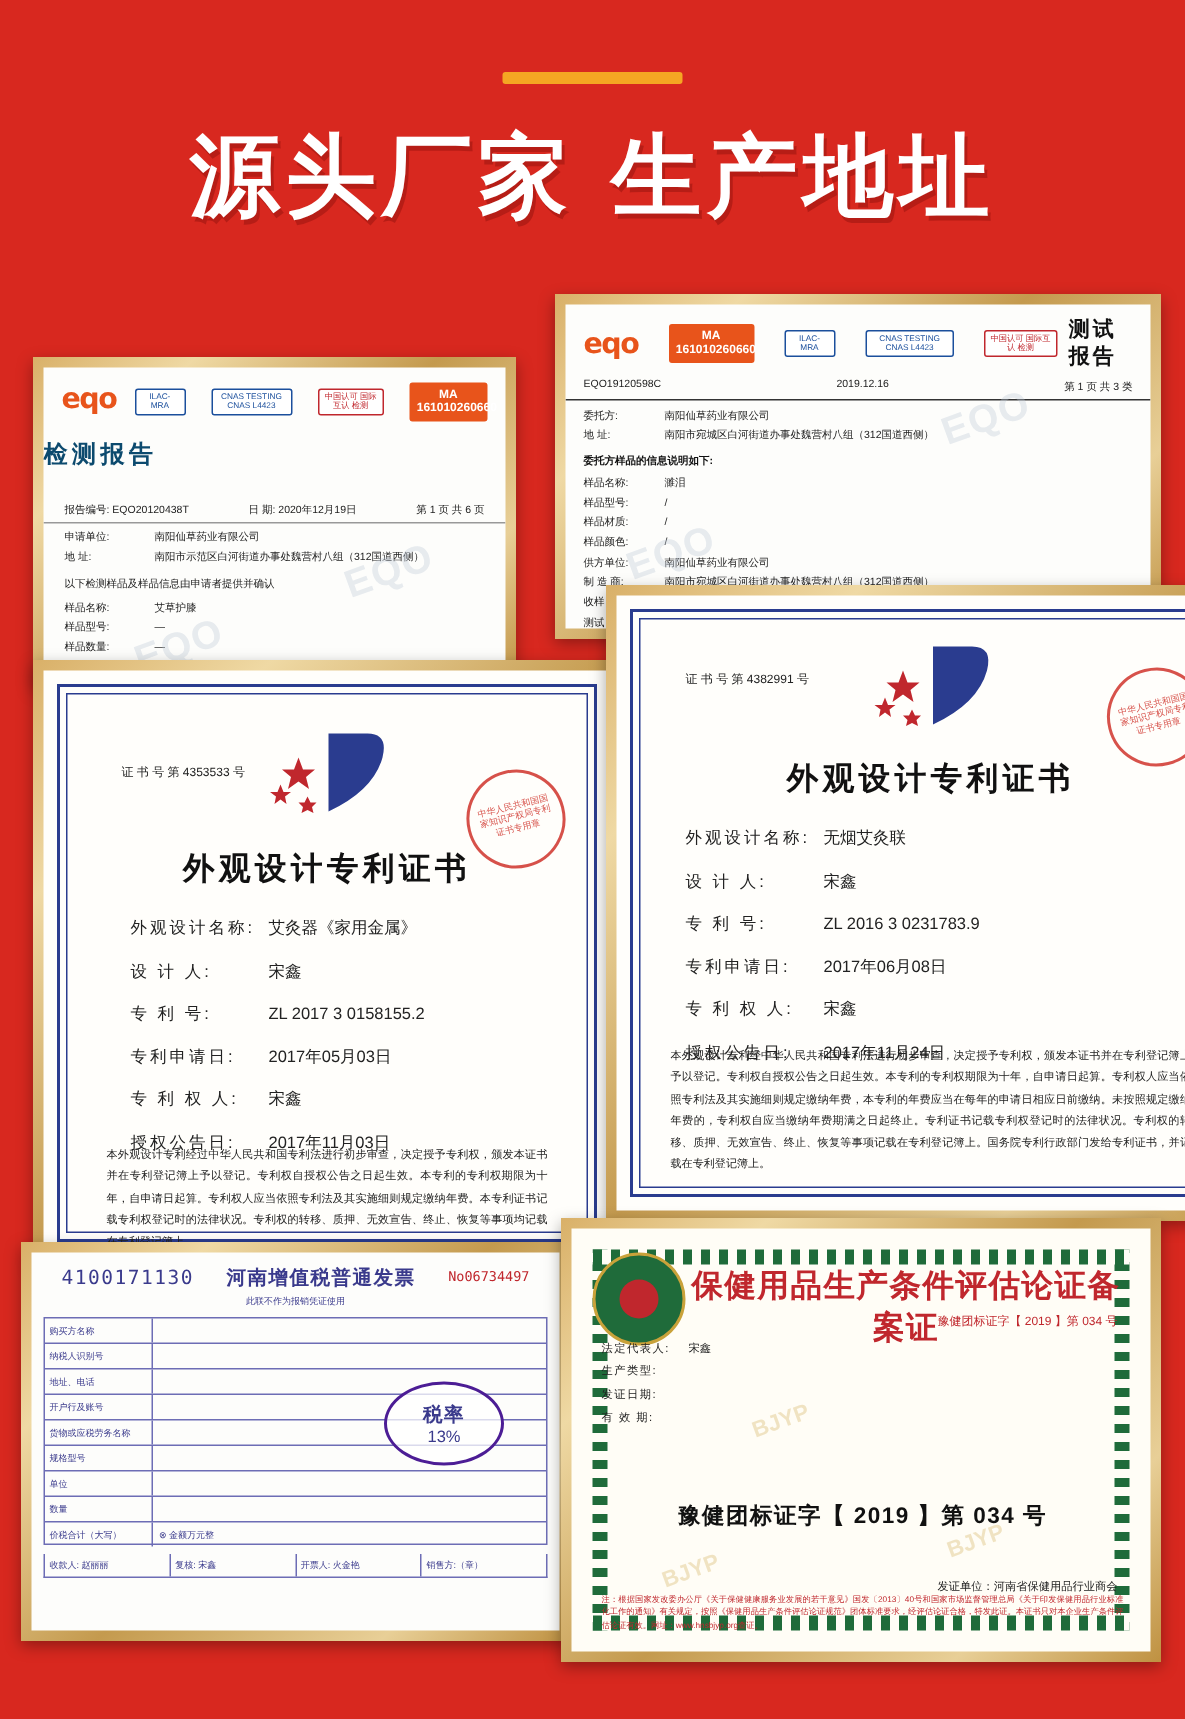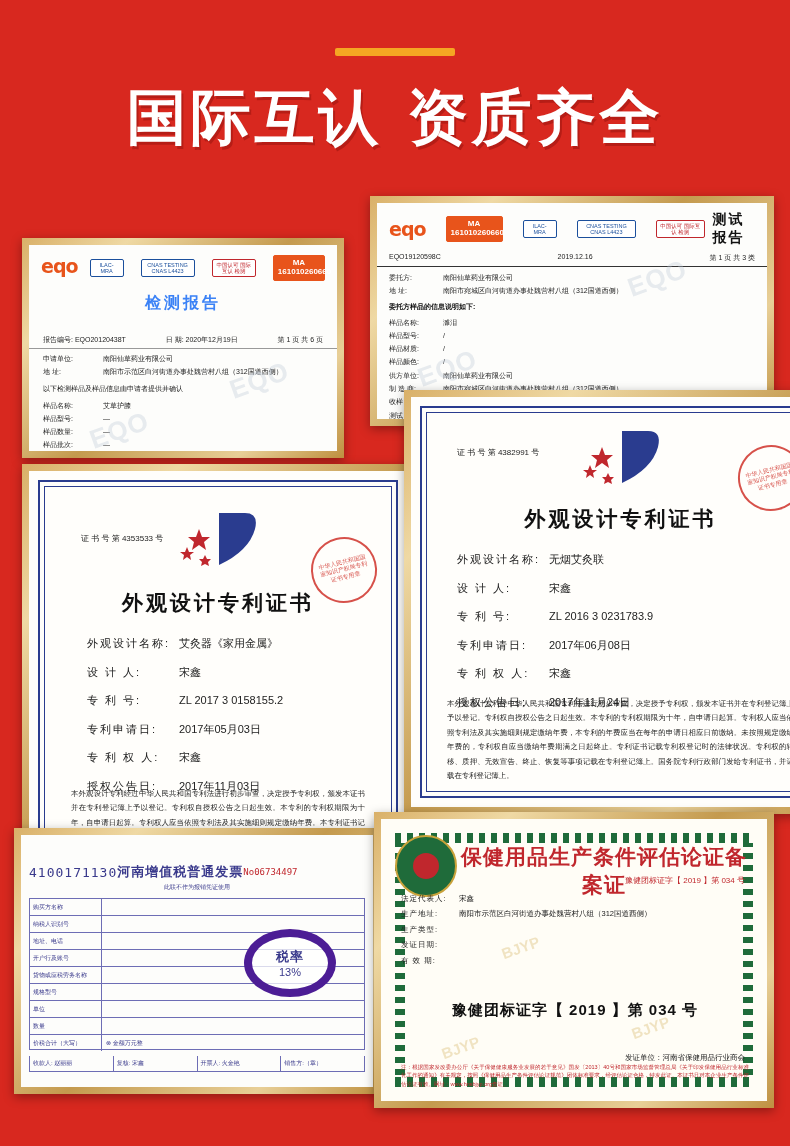--- a/index.html
+++ b/index.html
@@ -54,21 +54,21 @@
   }
   .logos-row{display:flex;gap:5px;align-items:center;}
   .badge{
     border:1px solid #1b4f9c;color:#1b4f9c;font-size:5.5px;
     padding:2px 3px;border-radius:2px;line-height:1.1;text-align:center;
     background:#fff;min-width:26px;margin-left:12px;
   }
   .badge.blue{color:#1b4f9c;border-color:#1b4f9c;}
   .badge.red{color:#c0272d;border-color:#c0272d;}
   .badge.orange{background:#e8541b;color:#fff;border-color:#e8541b;font-weight:bold;font-size:8px;padding:3px 4px;}
-  .r1-title{text-align:center;font-size:16px;font-weight:bold;color:#3b82f6;margin:12px 0 21px;letter-spacing:3px;}
+  .r1-title{font-size:16px;font-weight:bold;color:#0c4a6e;margin:12px 0 21px;letter-spacing:3px;}
   .r1-meta{display:flex;justify-content:space-between;font-size:7px;color:#222;padding:0 14px;border-bottom:1px solid #999;padding-bottom:3px;}
   .r1-lines{font-size:7px;color:#222;padding:4px 14px 0 14px;line-height:1.85;}
   .r1-lines .row{display:flex;}
   .r1-lines .lb{width:60px;color:#222;}
   .r1-note{font-size:7px;padding:6px 14px 2px;color:#222;}
 
   
   #report2{left:370px;top:196px;width:404px;height:230px;}
   .r2-top{display:flex;align-items:center;gap:8px;padding:8px 10px 4px 12px;}
   .r2-title{font-size:14px;font-weight:bold;color:#111;letter-spacing:2px;margin-left:auto;}
@@ -98,36 +98,36 @@
   .cert-fields{position:absolute;left:0;right:0;font-size:11px;color:#222;line-height:2.6;padding:0 58px;box-sizing:border-box;}
   .cert-fields .row{display:flex;}
   .cert-fields .lb{width:92px;letter-spacing:2px;}
   .cert-body{position:absolute;left:0;right:0;font-size:7.4px;color:#222;line-height:1.95;padding:0 42px;box-sizing:border-box;text-align:justify;}
   .seal{
     position:absolute;width:66px;height:66px;border:2px solid #d0342c;border-radius:50%;
     color:#d0342c;font-size:6px;text-align:center;line-height:1.25;
     display:flex;align-items:center;justify-content:center;
     transform:rotate(-14deg);opacity:.85;padding:6px;box-sizing:border-box;
   }
-  #cert1{left:22px;top:464px;width:392px;height:404px;}
+  #cert1{left:22px;top:440px;width:392px;height:404px;}
   #cert2{left:404px;top:390px;width:433px;height:424px;}
 
   
   #invoice{left:14px;top:828px;width:366px;height:266px;}
-  .inv-head{display:flex;align-items:center;padding:8px 8px 0;margin-top:20px;}
+  .inv-head{display:flex;align-items:center;justify-content:space-between;padding:8px 20px 0;}
   .inv-code{font-size:13px;letter-spacing:1px;color:#3a3a8c;font-family:"DejaVu Sans Mono",monospace;}
   .inv-title{font-size:13px;font-weight:bold;color:#3a3a8c;letter-spacing:1px;}
   .inv-no{font-size:9px;color:#c0272d;font-family:"DejaVu Sans Mono",monospace;}
   .inv-sub{text-align:center;font-size:6px;color:#3a3a8c;margin-top:2px;}
   .inv-grid{margin:6px 8px;border:1px solid #6d6db5;height:150px;position:relative;font-size:6px;color:#3a3a8c;}
   .inv-grid .r{display:flex;border-bottom:1px solid #6d6db5;height:16px;align-items:center;}
   .inv-grid .c1{width:72px;border-right:1px solid #6d6db5;height:100%;display:flex;align-items:center;padding-left:3px;box-sizing:border-box;}
   .inv-grid .c2{flex:1;padding-left:4px;}
   .tax-stamp{
-    position:absolute;right:28px;bottom:52px;width:76px;height:52px;border:8px solid #4c1d95;border-radius:50%;
+    position:absolute;right:28px;bottom:52px;width:76px;height:52px;border:2px solid #4c1d95;border-radius:50%;
     display:flex;flex-direction:column;align-items:center;justify-content:center;color:#3a3a8c;
     background:rgba(255,255,255,.75);
   }
   .tax-stamp b{font-size:13px;letter-spacing:1px;}
   .tax-stamp span{font-size:11px;}
   .inv-foot{display:flex;font-size:6px;color:#3a3a8c;margin:0 8px;border:1px solid #6d6db5;border-top:0;}
   .inv-foot div{flex:1;padding:3px;border-right:1px solid #6d6db5;}
   .inv-foot div:last-child{border-right:0;}
 
   
@@ -163,21 +163,21 @@
   .rec-issuer{position:absolute;right:22px;top:234px;font-size:7.5px;color:#222;}
   .rec-foot{position:absolute;left:20px;right:18px;bottom:12px;font-size:5.5px;color:#c0272d;line-height:1.6;text-align:justify;}
   .rec-wm{position:absolute;color:rgba(200,160,60,.28);font-size:15px;font-weight:bold;transform:rotate(-20deg);}
 </style>
 </head>
 <body>
 
 <div class="page">
 
   <div class="hdr-bar"></div>
-  <div class="hdr-title">国际互认 资质齐全</div>
+  <div class="hdr-title">源头厂家 生产地址</div>
 
   <div class="frame" id="report1">
     <div class="inner">
       <div class="wm" style="left:200px;top:120px;">EQO</div>
       <div class="wm" style="left:60px;top:170px;">EQO</div>
       <div class="r1-top">
         <div class="eqo-logo">eqo</div>
         <div class="logos-row">
           <div class="badge blue">ILAC-MRA</div>
           <div class="badge blue">CNAS TESTING CNAS L4423</div>
@@ -448,24 +448,20 @@
           <div class="dot"></div>
         </div>
       <div class="rec-title">保健用品生产条件评估论证备案证</div>
       <div class="rec-code">豫健团标证字【 2019 】第 034 号</div>
       <div class="rec-fields">
         <div class="row">
             <span class="lb">法定代表人:</span>
             <span>宋鑫</span>
           </div>
         <div class="row">
-            <span class="lb">生产地址:</span>
-            <span>南阳市示范区白河街道办事处魏营村八组（312国道西侧）</span>
-          </div>
-        <div class="row">
             <span class="lb">生产类型:</span>
             <span></span>
           </div>
         <div class="row">
             <span class="lb">发证日期:</span>
             <span></span>
           </div>
         <div class="row">
             <span class="lb">有 效 期:</span>
             <span></span>

